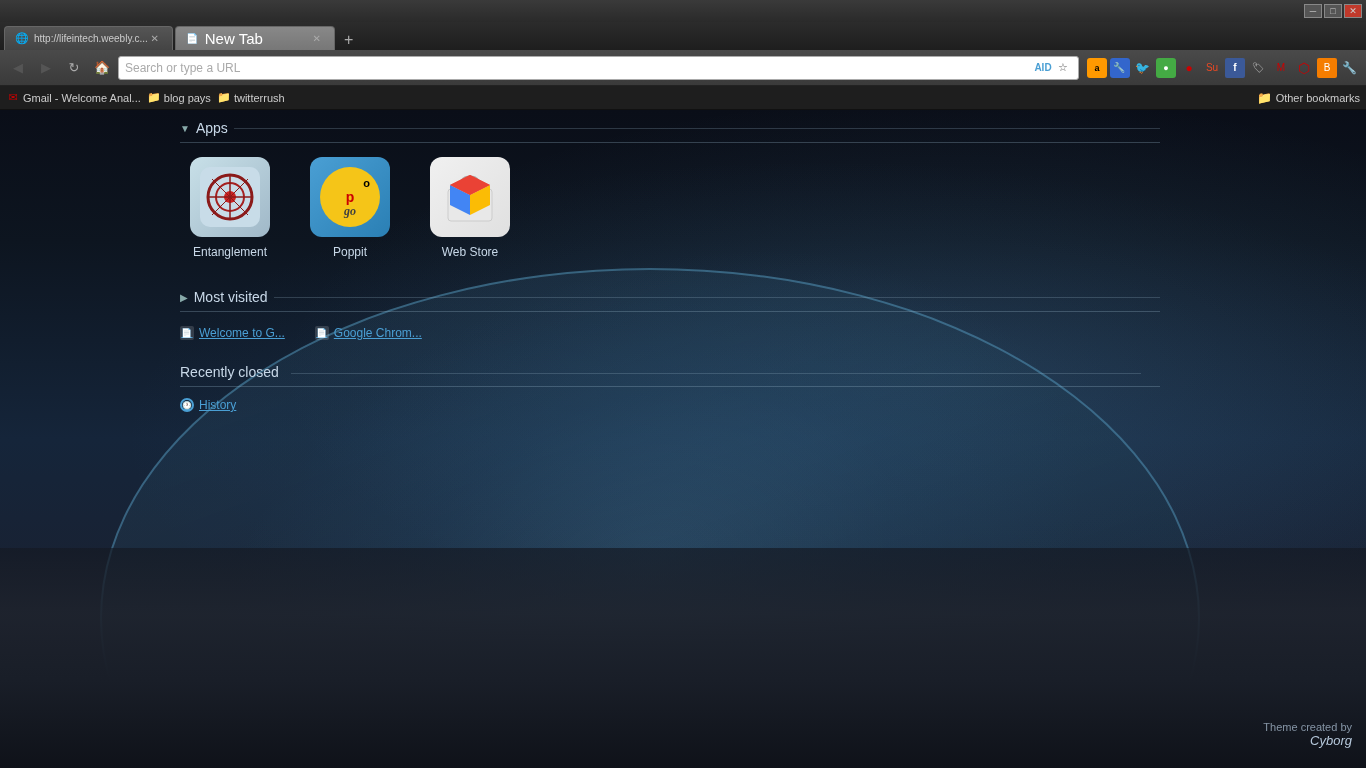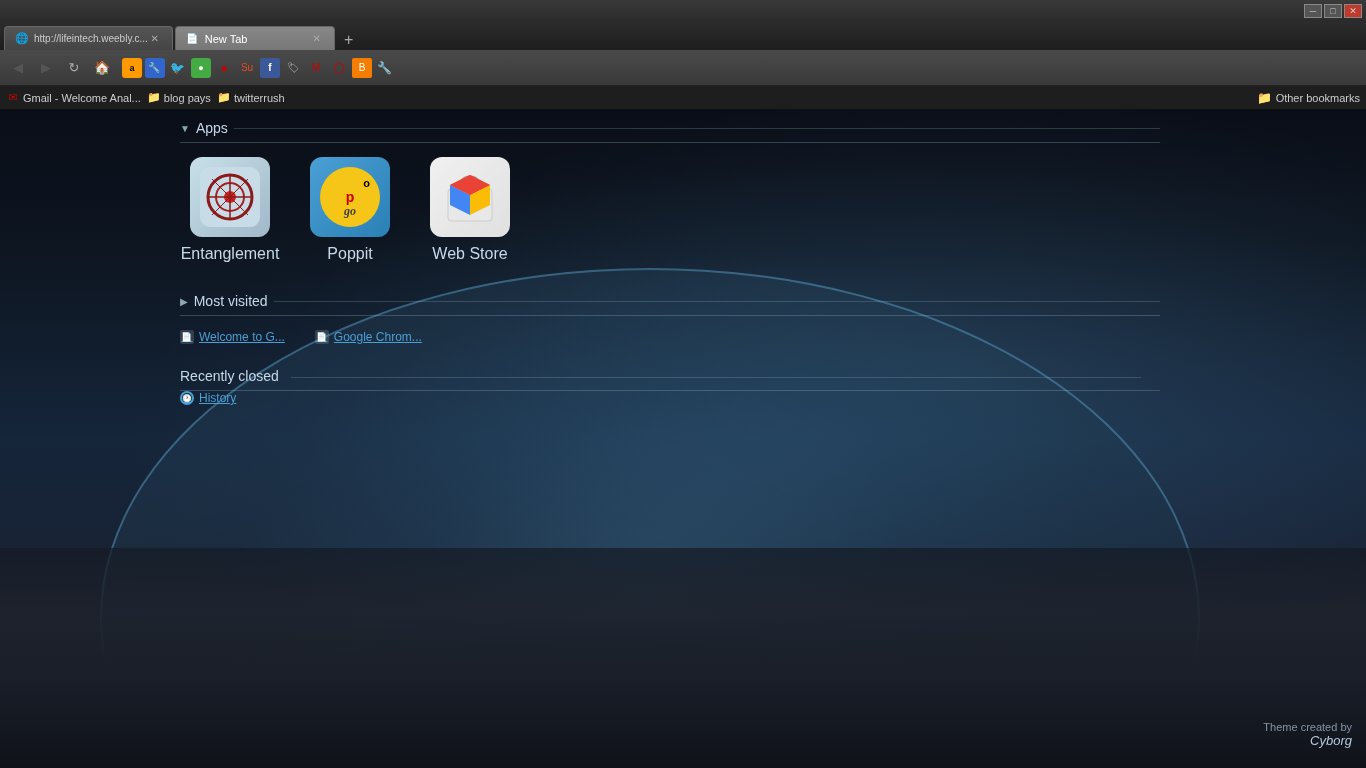--- a/index.html
+++ b/index.html
@@ -221,21 +221,21 @@
       width: 100px; cursor: pointer;
     }
     .app-icon {
       width: 80px; height: 80px;
       border-radius: 12px;
       margin-bottom: 8px;
       display: flex; align-items: center; justify-content: center;
       overflow: hidden;
     }
     .app-label {
-      font-size: 16px; color: #c8d8e8;
+      font-size: 12px; color: #c8d8e8;
       text-align: right;
     }
 
     
     .icon-entanglement {
       background: linear-gradient(135deg, #c8e0e8, #a0b8c8);
       position: relative;
     }
     .icon-entanglement svg { width: 60px; height: 60px; }
 
@@ -270,21 +270,21 @@
       background: rgba(255,255,255,0.15);
       border-radius: 2px;
       display: flex; align-items: center; justify-content: center;
     }
 
     
     .recently-closed-header {
       font-size: 14px; color: #c8d8e8;
       padding-bottom: 6px;
       border-bottom: 1px solid rgba(150,180,200,0.3);
-      margin-bottom: 0;
+      margin-bottom: 11px;
     }
     .history-link {
       display: flex; align-items: center; gap: 5px;
       font-size: 12px; color: #4a9fd4; cursor: pointer;
       text-decoration: underline;
     }
     .history-icon {
       width: 14px; height: 14px;
       border-radius: 50%;
       border: 2px solid #4a9fd4;
@@ -302,32 +302,39 @@
 </div>
 
 <div class="tab-bar">
   <div class="tab">
     <span class="tab-favicon">🌐</span>
     <span style="font-size:10px;overflow:hidden;white-space:nowrap;max-width:140px;">http://lifeintech.weebly.c...</span>
     <span class="tab-close">✕</span>
   </div>
   <div class="tab active">
     <span class="tab-favicon" style="font-size:10px;color:#aaa;">📄</span>
-    <span style="font-size:11px;">New Tab</span>
+    <span style="font-size:15px;">New Tab</span>
     <span class="tab-close">✕</span>
   </div>
   <div class="new-tab-btn">+</div>
 </div>
 
 <div class="nav-bar">
   <div class="nav-btn disabled">◀</div>
   <div class="nav-btn disabled">▶</div>
   <div class="nav-btn">↻</div>
   <div class="nav-btn">🏠</div>
 
+  <div class="address-bar">
+    <span class="address-text" style="color:#aaa;">Search or type a URL</span>
+    <div class="address-icons">
+      <span class="addr-icon" style="font-size:10px;color:#4a9fd4;font-weight:bold;">AID</span>
+      <span class="addr-icon">☆</span>
+    </div>
+  </div>
 
   <div class="toolbar-icons">
     <div class="toolbar-icon" style="background:#ff9900;color:#000;font-size:9px;font-weight:bold;border-radius:3px;">a</div>
     <div class="toolbar-icon" style="background:#3366cc;color:#fff;font-size:10px;">🔧</div>
     <div class="toolbar-icon" style="color:#1da1f2;">🐦</div>
     <div class="toolbar-icon" style="background:#4a4;color:#fff;font-size:9px;">●</div>
     <div class="toolbar-icon" style="color:#c00;">●</div>
     <div class="toolbar-icon" style="color:#eb4924;font-size:10px;">Su</div>
     <div class="toolbar-icon" style="background:#3b5998;color:#fff;font-size:10px;font-weight:bold;border-radius:2px;">f</div>
     <div class="toolbar-icon" style="font-size:10px;color:#aaa;">🏷</div>

